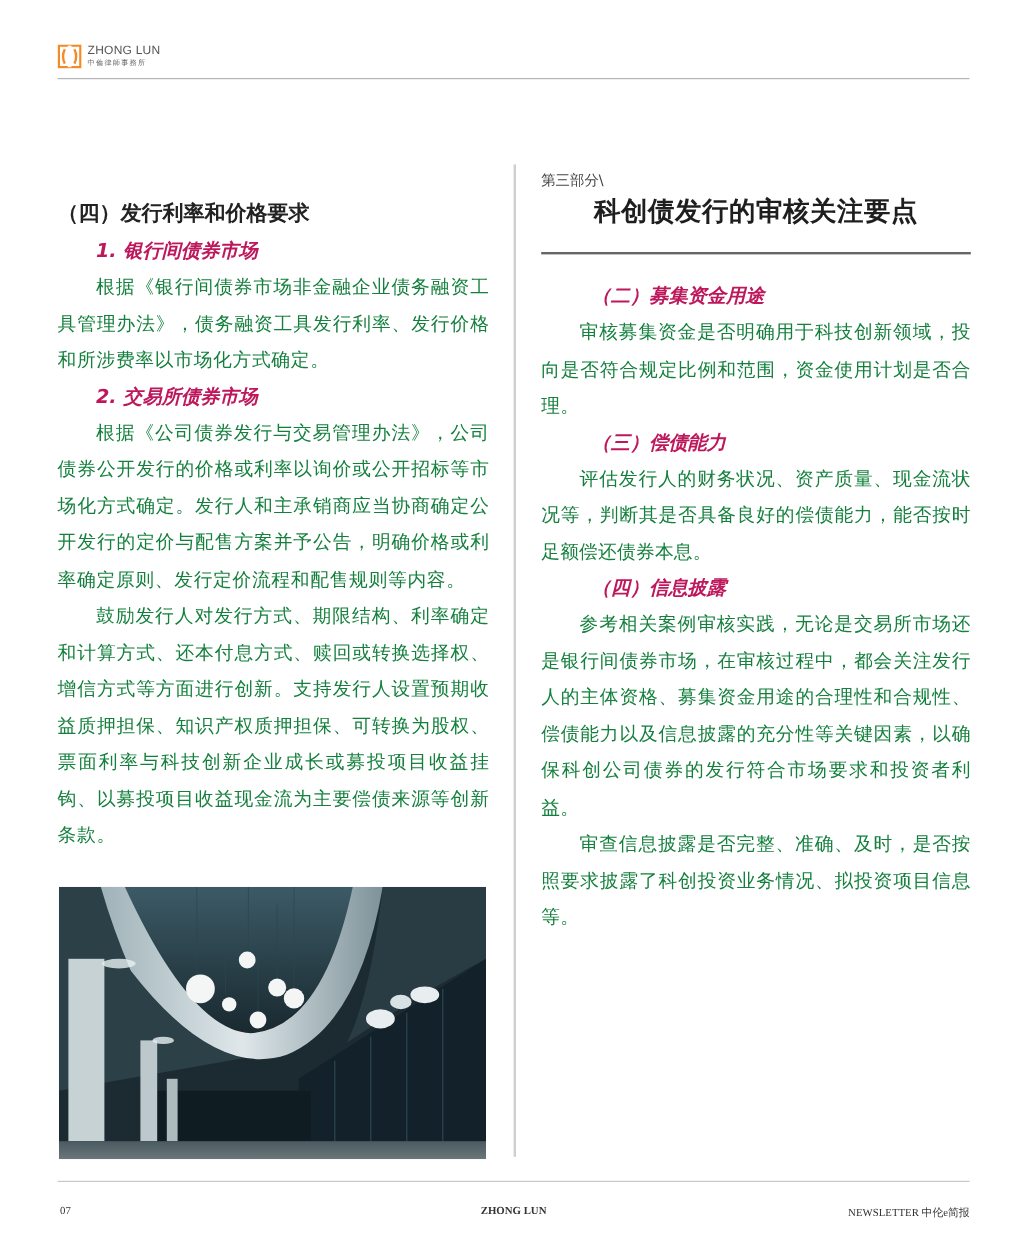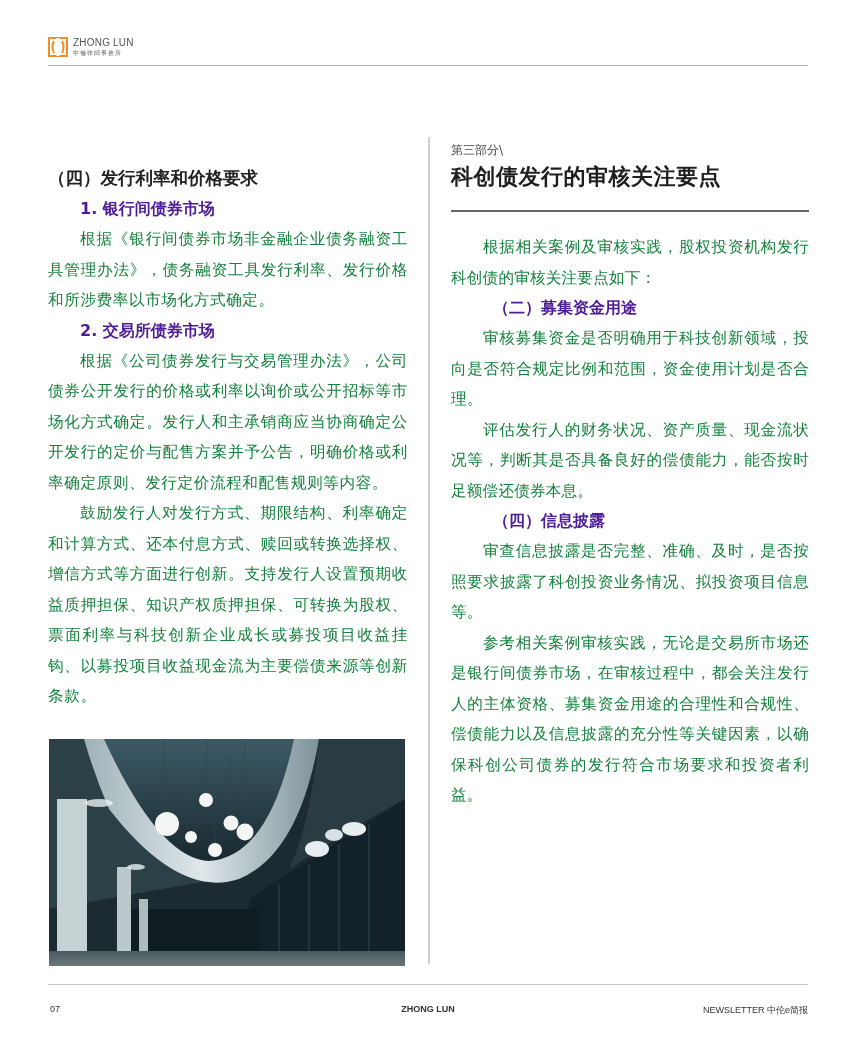--- a/index.html
+++ b/index.html
@@ -12,34 +12,34 @@
   .logo-text { display: flex; flex-direction: column; line-height: 1; }
   .logo-en { font-family: "Liberation Sans", sans-serif; font-size: 10px; color: #555; letter-spacing: 0.2px; }
   .logo-cn { font-size: 6px; color: #666; margin-top: 2px; letter-spacing: 1px; }
   .header-rule { position: absolute; left: 48px; right: 50px; top: 65px; height: 1px; background: #b5b5b5; }
 
   .col-left { position: absolute; left: 48px; top: 132px; width: 360px; }
   .col-right { position: absolute; left: 451px; top: 140px; width: 358px; }
   .vdivider { position: absolute; left: 428px; top: 137px; width: 2px; height: 827px; background: #cfcfcf; }
 
   .h-section { font-size: 17.5px; font-weight: bold; color: #222; line-height: 32px; margin-top: 30px; }
-  .h-sub { font-size: 16px; font-weight: bold; color: #4c1d95; line-height: 30px; padding-left: 32px; }
+  .h-sub { font-size: 16px; font-weight: bold; color: #be185d; line-height: 30px; padding-left: 32px; font-style: italic; }
   .para { font-size: 15.6px; line-height: 30.5px; color: #15803d; text-indent: 32px; text-align: justify; letter-spacing: 0.6px; }
 
   .part-label { font-size: 12px; color: #444; line-height: 20px; }
-  .part-title { font-size: 22px; font-weight: bold; color: #1e1e1e; line-height: 34px; letter-spacing: 0.5px; }
+  .part-title { font-size: 22px; font-weight: bold; color: #1e1e1e; line-height: 34px; letter-spacing: 0.5px; text-align: center; }
   .part-rule { height: 2px; background: #666; margin-top: 16px; margin-bottom: 20px; }
   .col-right .para { letter-spacing: 0.2px; }
   .col-right .h-sub { padding-left: 42px; }
 
   .photo { position: absolute; left: 49px; top: 739px; width: 356px; height: 227px; overflow: hidden; }
   .photo svg { display: block; }
 
   .footer-rule { position: absolute; left: 48px; right: 50px; top: 984px; height: 1px; background: #c8c8c8; }
-  .footer { position: absolute; left: 48px; right: 50px; top: 1004px; height: 14px; font-family: Liberation Sans, sans-serif; font-size: 9px; color: #333; }
+  .footer { position: absolute; left: 48px; right: 50px; top: 1004px; height: 14px; font-family: Liberation Serif, serif; font-size: 9px; color: #333; }
   .page-num { position: absolute; left: 2px; top: 0; }
   .footer-brand { position: absolute; left: 0; right: 0; text-align: center; font-weight: bold; top: 0; }
   .footer-news { position: absolute; right: 0; top: 0; text-align: right; }
 </style>
 </head>
 <body>
 
 <div class="header">
   <div class="logo-mark">
     <svg width="20" height="20" viewBox="0 0 20 20">
@@ -132,32 +132,32 @@
     <rect x="0" y="212" width="356" height="15" fill="url(#ground)"></rect>
   </svg>
 </div>
 
 <div class="vdivider"></div>
 
 <div class="col-right">
   <div class="part-label">第三部分\</div>
   <div class="part-title">科创债发行的审核关注要点</div>
   <div class="part-rule"></div>
-  <p class="para">根据相关案例及审核实践，股权投资机构发行科创债的审核关注要点如下：</p>
 
 
   <div class="h-sub">（二）募集资金用途</div>
   <p class="para">审核募集资金是否明确用于科技创新领域，投向是否符合规定比例和范围，资金使用计划是否合理。</p>
 
+  <div class="h-sub">（三）偿债能力</div>
   <p class="para">评估发行人的财务状况、资产质量、现金流状况等，判断其是否具备良好的偿债能力，能否按时足额偿还债券本息。</p>
 
   <div class="h-sub">（四）信息披露</div>
+  <p class="para">参考相关案例审核实践，无论是交易所市场还是银行间债券市场，在审核过程中，都会关注发行人的主体资格、募集资金用途的合理性和合规性、偿债能力以及信息披露的充分性等关键因素，以确保科创公司债券的发行符合市场要求和投资者利益。</p>
+
   <p class="para">审查信息披露是否完整、准确、及时，是否按照要求披露了科创投资业务情况、拟投资项目信息等。</p>
-
-  <p class="para">参考相关案例审核实践，无论是交易所市场还是银行间债券市场，在审核过程中，都会关注发行人的主体资格、募集资金用途的合理性和合规性、偿债能力以及信息披露的充分性等关键因素，以确保科创公司债券的发行符合市场要求和投资者利益。</p>
 </div>
 
 <div class="footer-rule"></div>
 <div class="footer">
   <span class="page-num">07</span>
   <span class="footer-brand">ZHONG LUN</span>
   <span class="footer-news">NEWSLETTER 中伦e简报</span>
 </div>
 
 </body></html>

